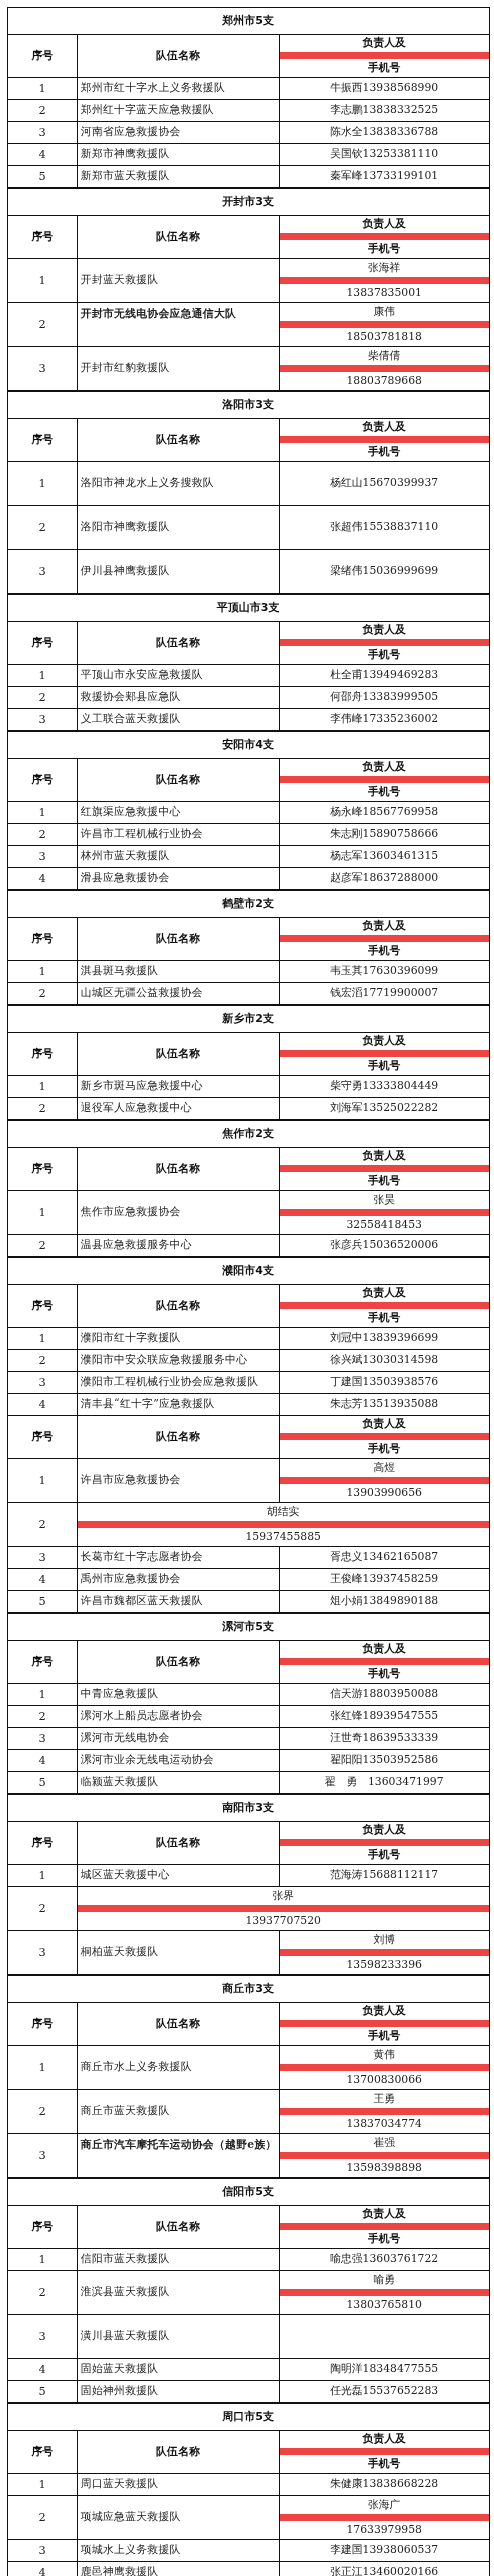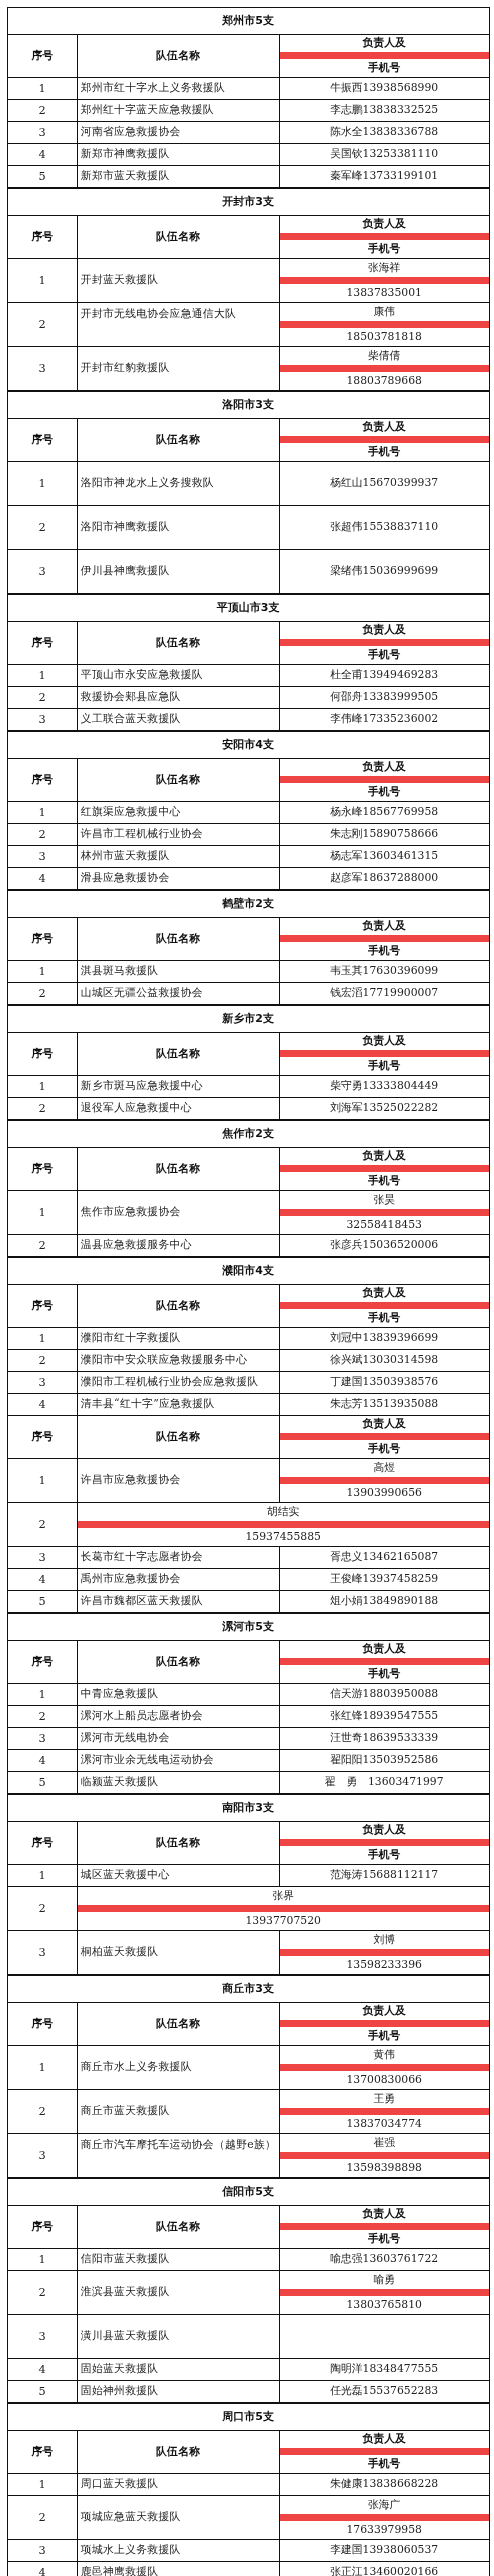--- a/index.html
+++ b/index.html
@@ -9,21 +9,21 @@
            border-left: 1px solid #111; border-right: 1px solid #111; }
   .section-title { height: 28px; border-top: 1px solid #111; border-bottom: 1px solid #111;
            display: flex; align-items: center; justify-content: center;
            font-family: "DejaVu Sans", "Liberation Sans", sans-serif; font-weight: bold;
            font-size: 11px; color: #111; box-sizing: border-box; }
   .row { display: flex; border-bottom: 1px solid #111; box-sizing: border-box; }
   .cell { box-sizing: border-box; display: flex; align-items: center; overflow: hidden; }
   .c-no { width: 70px; justify-content: center; border-right: 1px solid #111; font-size: 11.3px; }
   .c-name { width: 202px; padding-left: 3.1px; border-right: 1px solid #111; font-size: 10.8px;
             white-space: nowrap; letter-spacing: 0.3px; }
-  .c-name.wrap { white-space: normal; align-items: flex-start; padding-top: 4.1px; line-height: 13.4px; }
+  .c-name.wrap { white-space: normal; align-items: flex-start; padding-top: 4.1px; line-height: 13.4px; font-weight: bold; }
   .c-contact { flex: 1; flex-direction: column; justify-content: center; font-size: 10.8px; }
   .hdr .cell { font-family: "DejaVu Sans", "Liberation Sans", sans-serif; font-weight: bold; font-size: 10.8px; color: #111; }
   .hdr .c-name { justify-content: center; padding-left: 0; }
   .hdr { height: 43px; }
   .split { width: 100%; flex: 1; display: flex; align-items: center; justify-content: center; }
   .split + .split { border-top: 7px solid #ef4444; }
   .r1 { height: 22px; }
   .r2 { height: 44px; }
   .r1 .c-contact { align-items: center; }
 </style>

